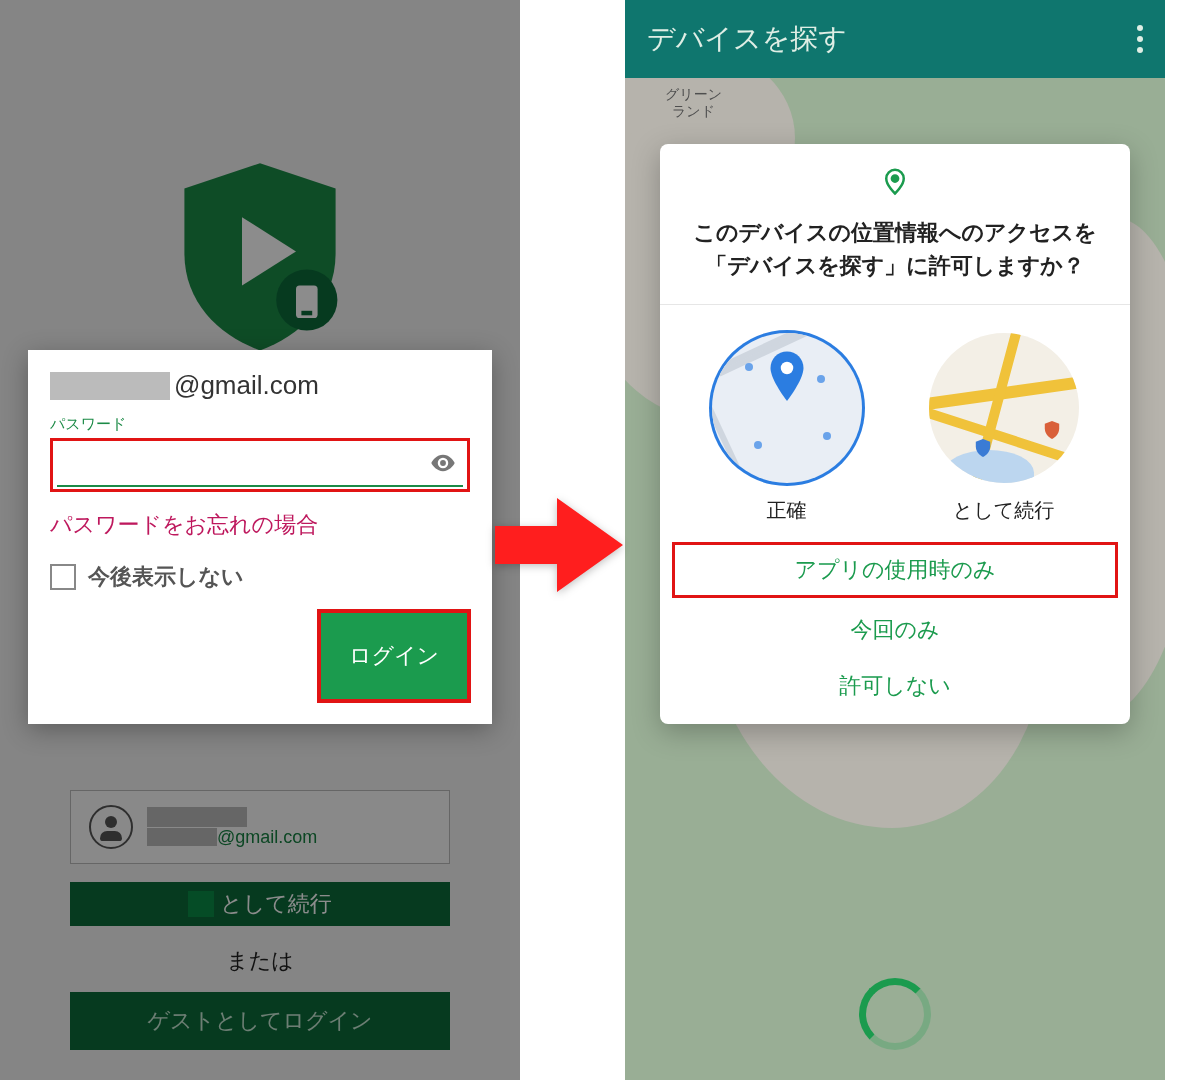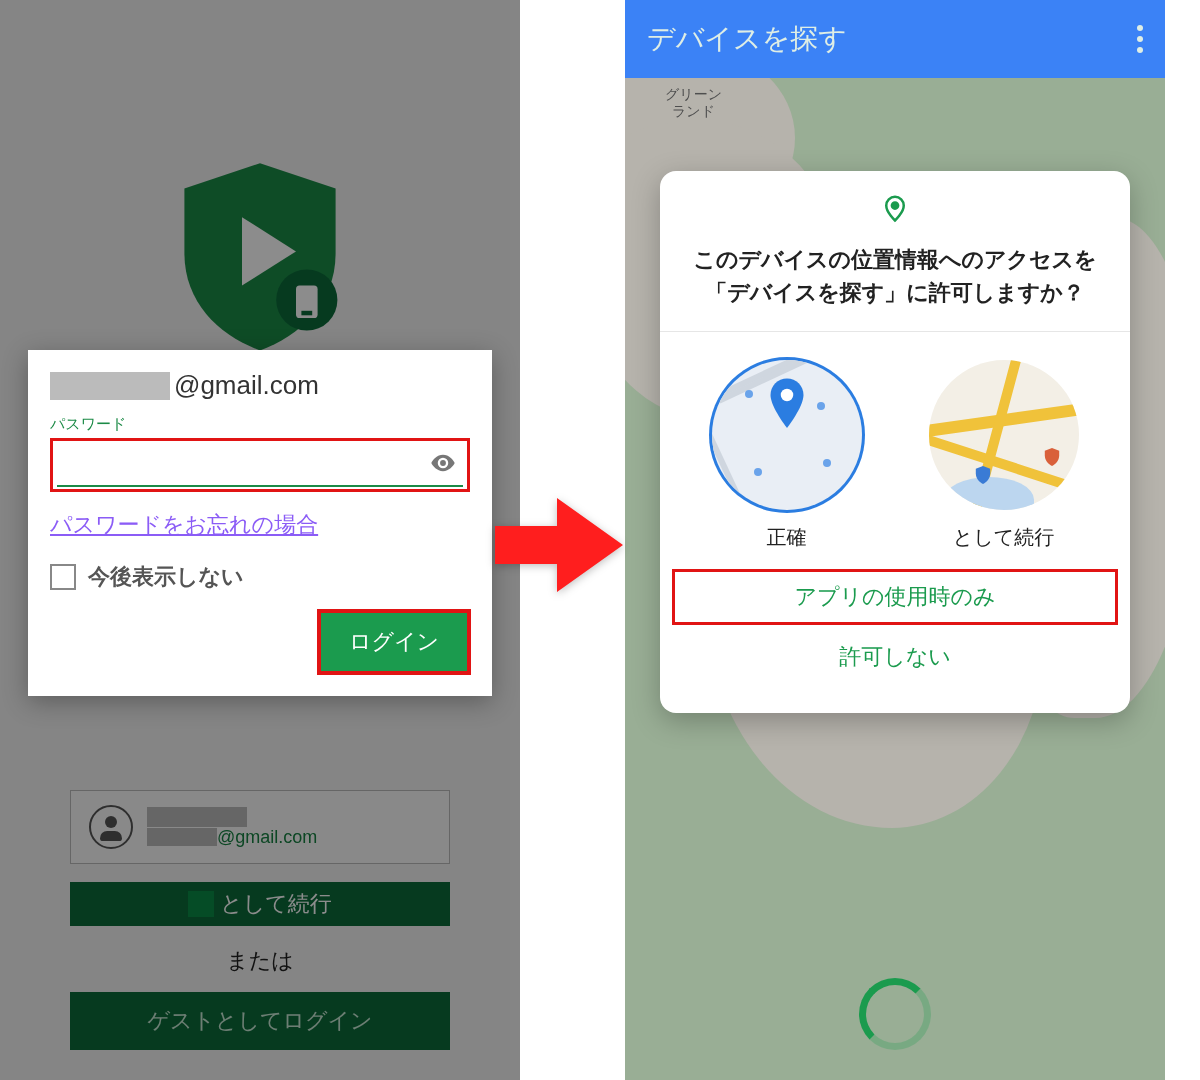--- a/index.html
+++ b/index.html
@@ -135,53 +135,53 @@
     font-size: 20px;
     outline: none;
     padding-right: 40px;
     caret-color: #1b8a46;
   }
   .eye {
     position: absolute;
     right: 10px; top: 50%; transform: translateY(-50%);
     color: #666;
   }
-  .forgot { color: #8b5cf6; font-size: 22px; margin-top: 18px; text-decoration: underline; }
+  .forgot { color: #be185d; font-size: 22px; margin-top: 18px; }
   .chk-row { display:flex; align-items:center; gap: 12px; margin-top: 22px; color: #555; font-size: 22px; font-weight: bold;}
   .chk {
     width: 26px; height: 26px; border: 2.5px solid #888;
   }
   .login-btn-wrap {
     display:flex; justify-content:flex-end; margin-top: 18px;
   }
   .login-btn {
     background: #1b9b4e;
     color: #fff;
     font-size: 22px;
-    padding: 14px 28px;
+    padding: 28px 28px;
     border: 3px solid #e11414;
     outline: 1px solid #e11414;
   }
 
   
   .arrow {
     position: absolute;
     left: 495px;
     top: 490px;
     z-index: 20;
   }
   .arrow svg { filter: drop-shadow(0 2px 4px rgba(0,0,0,0.25)); }
 
   
   .phone.right {
     margin-left: 105px;
     width: 540px;
   }
   .appbar {
-    background: #3b82f6;
+    background: #0f766e;
     height: 78px;
     display:flex; align-items:center;
     padding: 0 22px;
     color: #dfeee5;
     font-size: 28px;
     justify-content: space-between;
   }
   .more-icon { display:flex; flex-direction:column; gap:5px; align-items:center; }
   .more-icon span { width:6px; height:6px; border-radius:50%; background:#dfeee5; display:block; }
   .map-bg {
@@ -214,26 +214,26 @@
     border: 7px solid rgba(27,155,78,0.25);
     border-top-color: #1b9b4e;
     border-left-color: #1b9b4e;
     border-radius:50%;
     z-index:3;
   }
 
   .perm-card {
     position:absolute;
     left: 35px; right: 35px;
-    top: 171px;
+    top: 144px;
     background:#fff;
-    border-radius: 16px;
+    border-radius: 8px;
     z-index: 5;
     box-shadow: 0 8px 28px rgba(0,0,0,0.25);
-    padding: 22px 0 18px 0;
+    padding: 22px 0 0 0;
     overflow:hidden;
   }
   .pin-top { text-align:center; color:#1b9b4e; }
   .perm-title {
     font-size: 22px;
     font-weight: 600;
     color:#222;
     text-align:center;
     padding: 16px 30px 22px 30px;
     line-height:1.5;
@@ -427,19 +427,22 @@
                 </svg>
             </span>
           </div>
           <div class="choice-label">として続行</div>
         </div>
       </div>
 
       <div class="opt hl">
         <span>アプリの使用時のみ</span>
       </div>
+      <div class="opt">
+        <span>今回のみ</span>
+      </div>
       <div class="opt" style="margin-bottom:10px;">
         <span>許可しない</span>
       </div>
     </div>
   </div>
 
 </div>
 
 </body></html>

